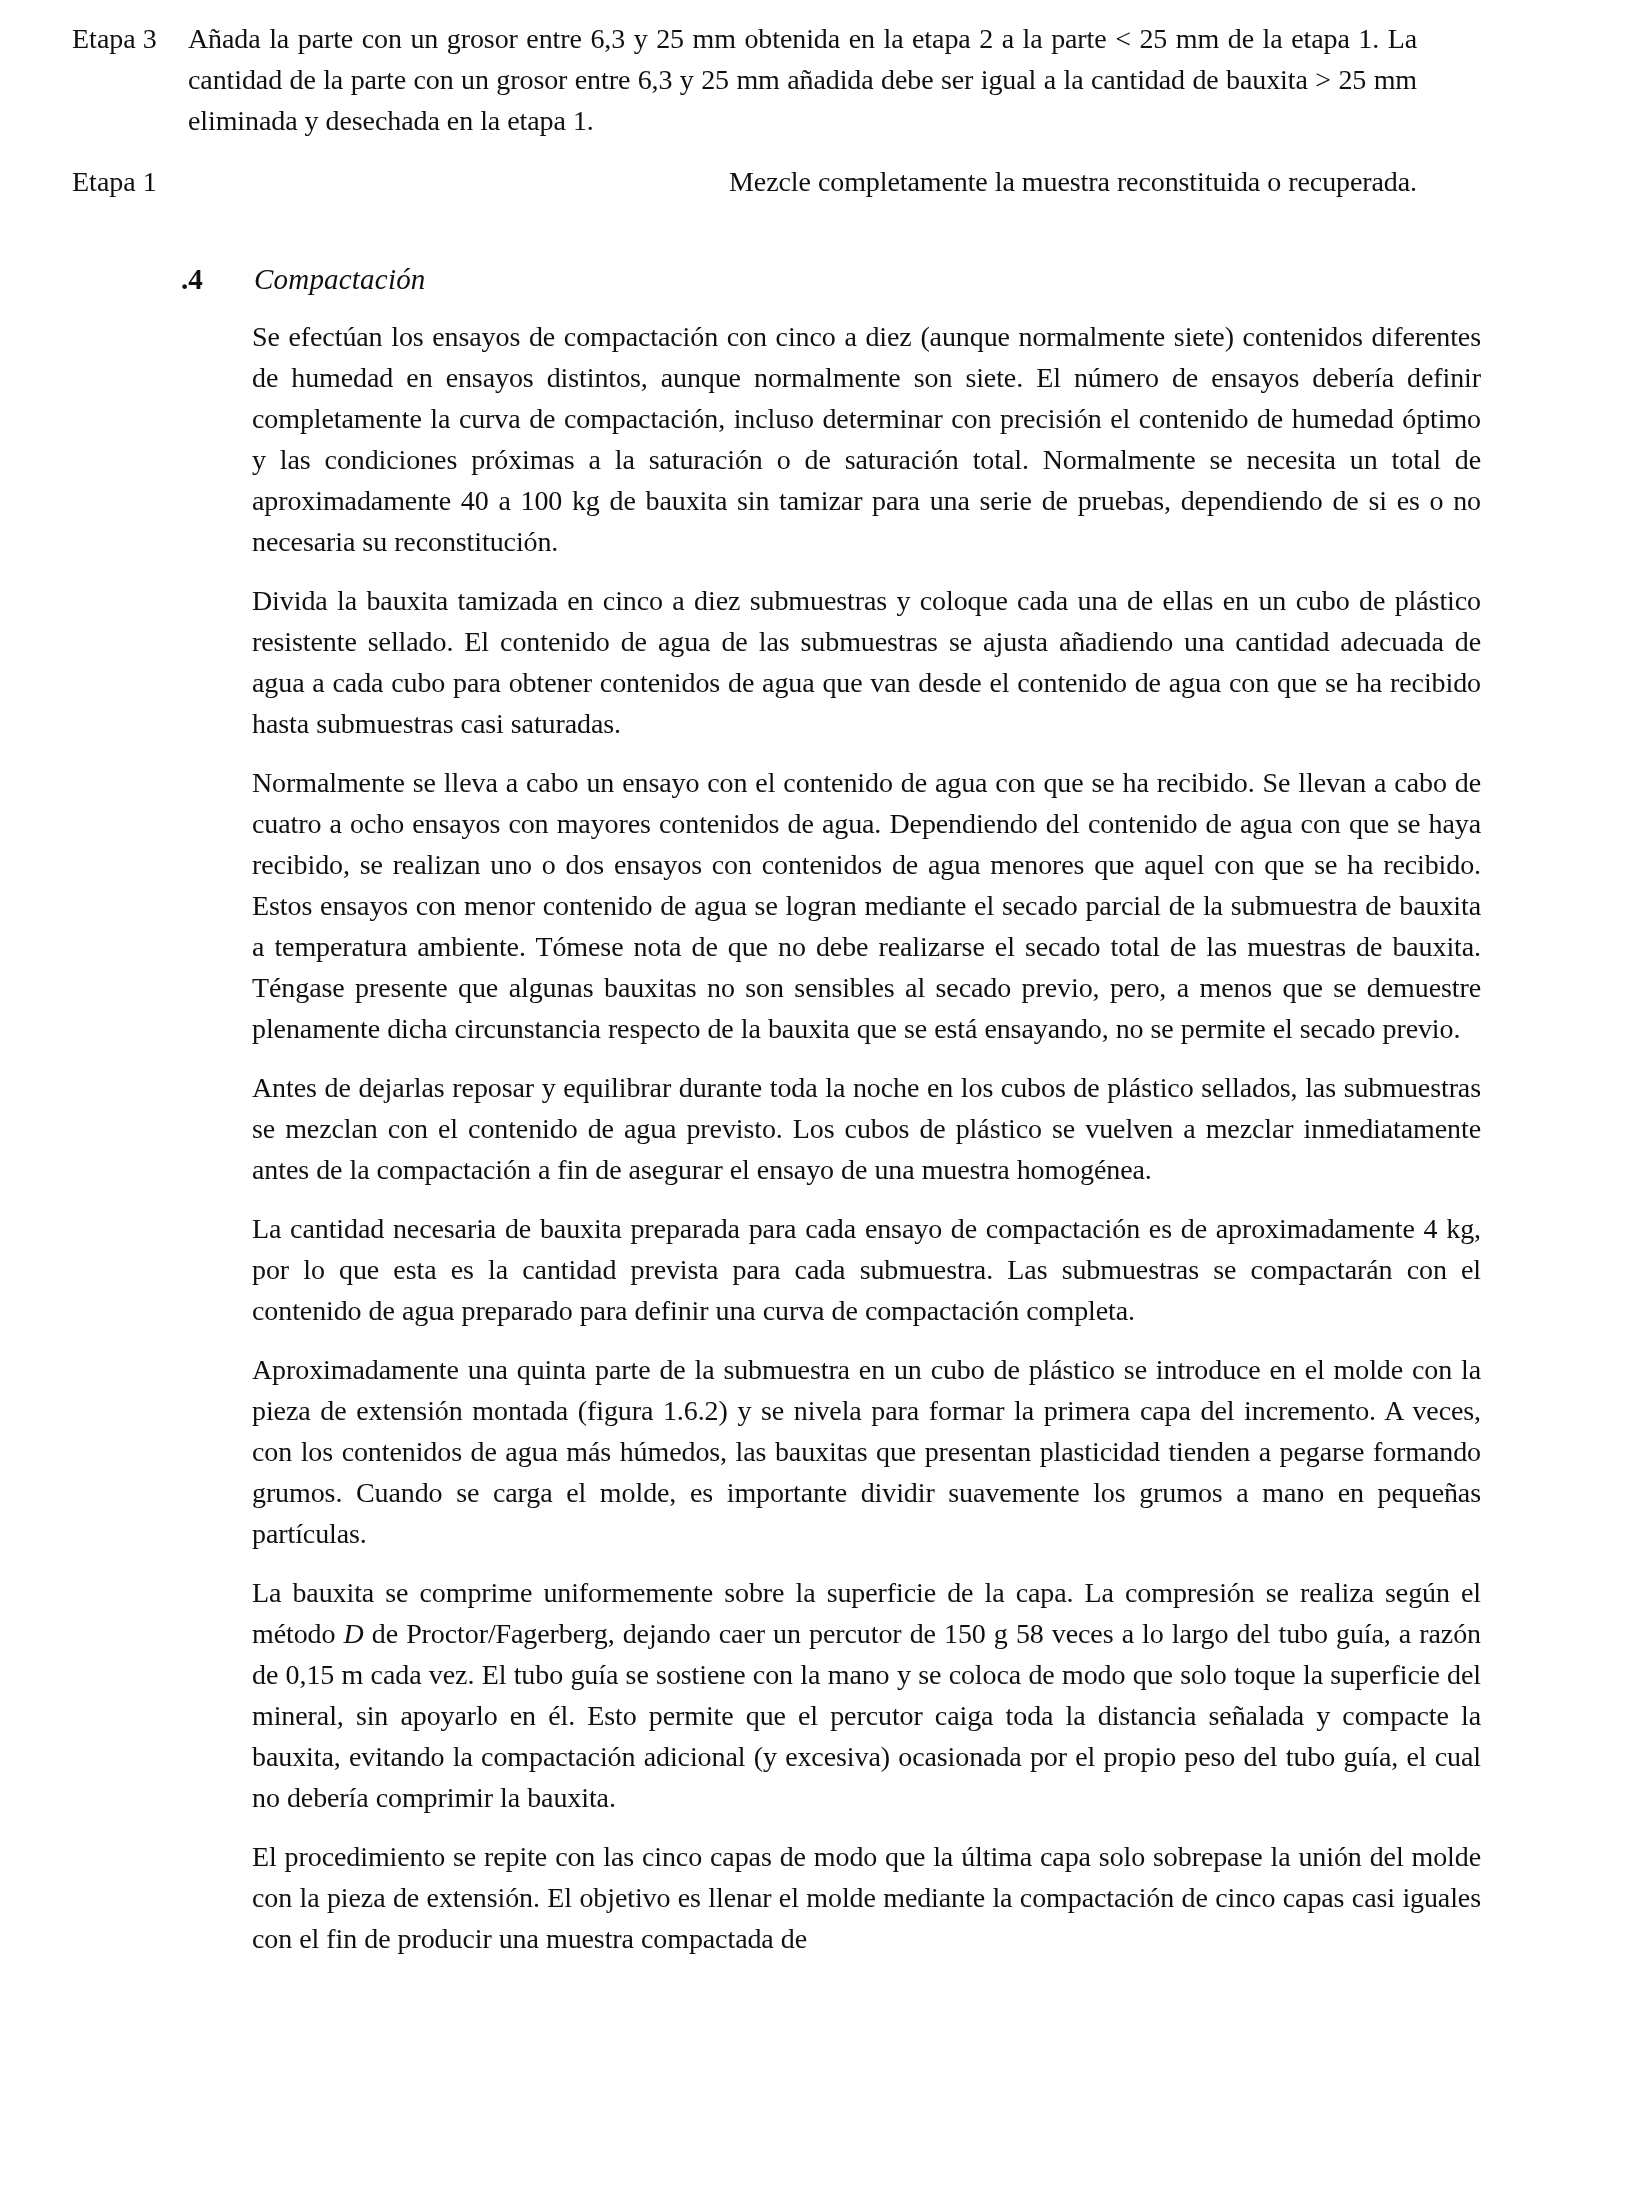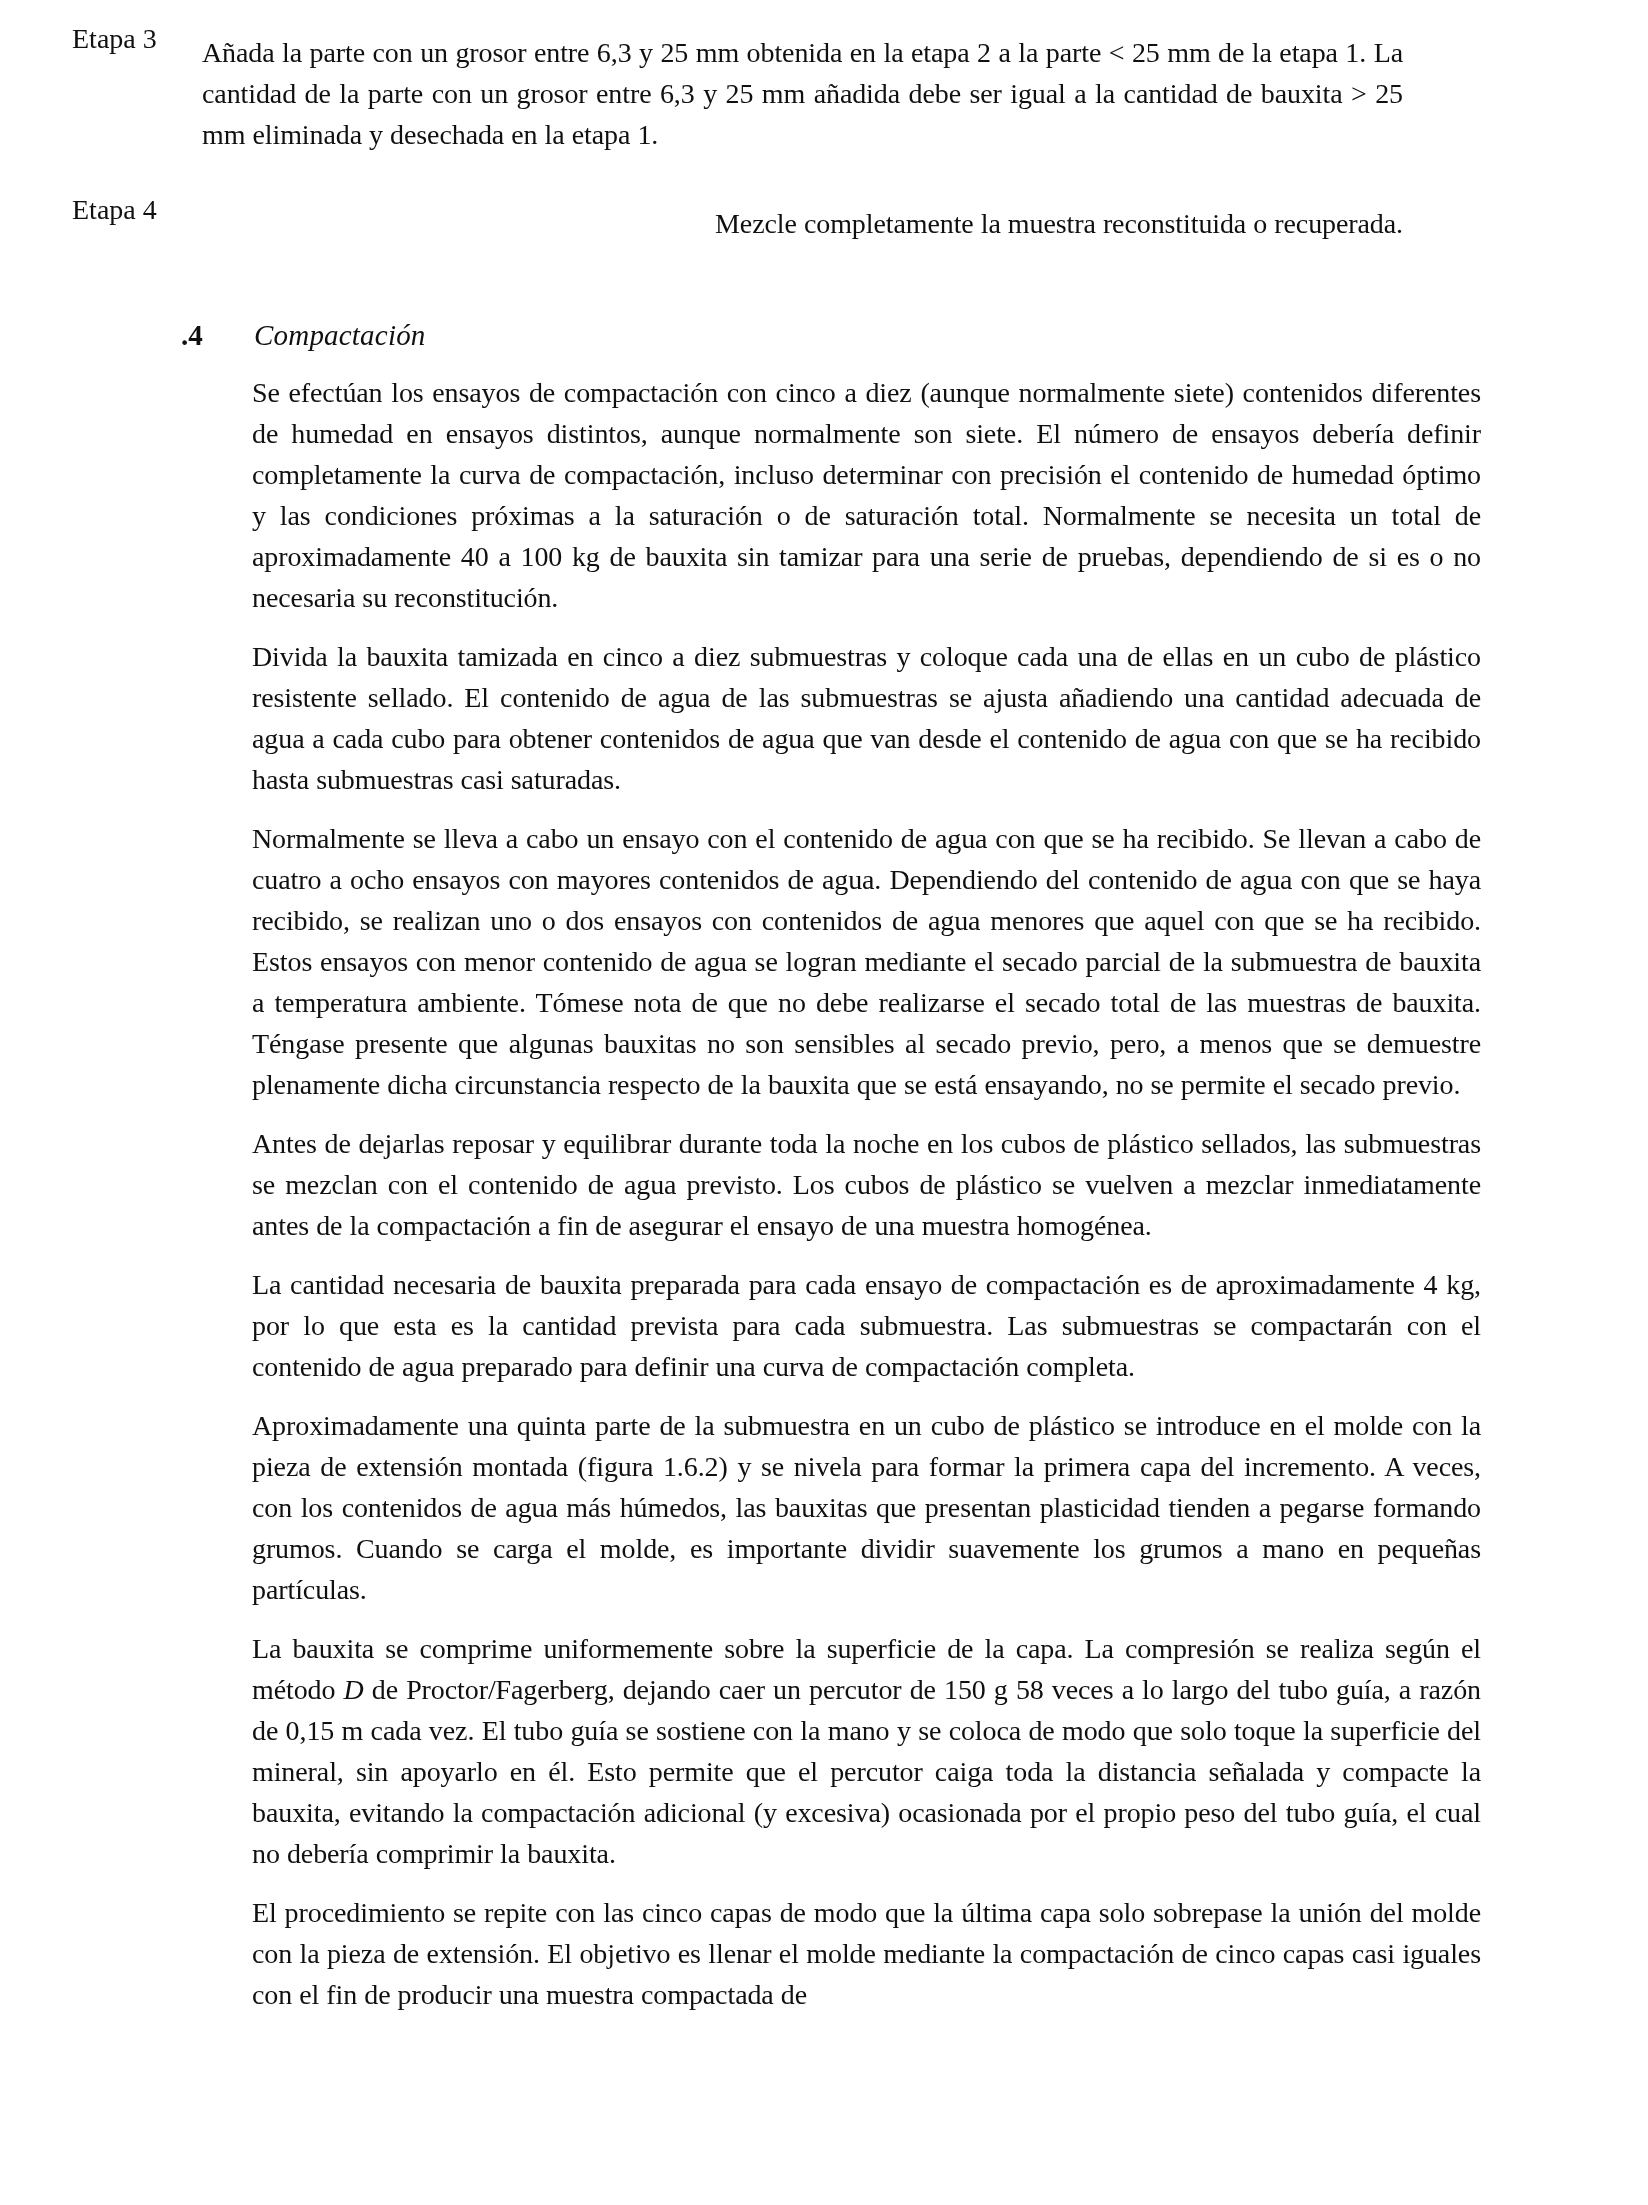--- a/index.html
+++ b/index.html
@@ -46,21 +46,21 @@
     box-sizing: border-box;
     font-size: 28px;
     line-height: 41px;
     white-space: nowrap;
   }
   .step-body {
     flex: 1 1 auto;
     max-width: 1229px;
   }
   .step-body p {
-    margin: 14px;
+    margin: 0;
   }
   
   .step-body p:last-child { text-align: justify; }
 
   
   .section-heading {
     display: flex;
     align-items: baseline;
     margin: 35px 0 17.5px 0;
   }
@@ -100,21 +100,21 @@
 <div class="page">
 
   <div class="step-row">
     <div class="step-label">Etapa 3</div>
     <div class="step-body">
       <p class="body-text">Añada la parte con un grosor entre 6,3 y 25 mm obtenida en la etapa 2 a la parte &lt; 25 mm de la etapa 1. La cantidad de la parte con un grosor entre 6,3 y 25 mm añadida debe ser igual a la cantidad de bauxita &gt; 25 mm eliminada y desechada en la etapa 1.</p>
     </div>
   </div>
 
   <div class="step-row" style="margin-bottom:0;">
-    <div class="step-label">Etapa 4</div>
+    <div class="step-label">Etapa 1</div>
     <div class="step-body">
       <p class="body-text nostretch" style="text-align:right;">Mezcle completamente la muestra reconstituida o recuperada.</p>
     </div>
   </div>
 
   <div class="section-heading">
     <span class="section-number">.4</span>
     <span class="section-title">Compactación</span>
   </div>
 

